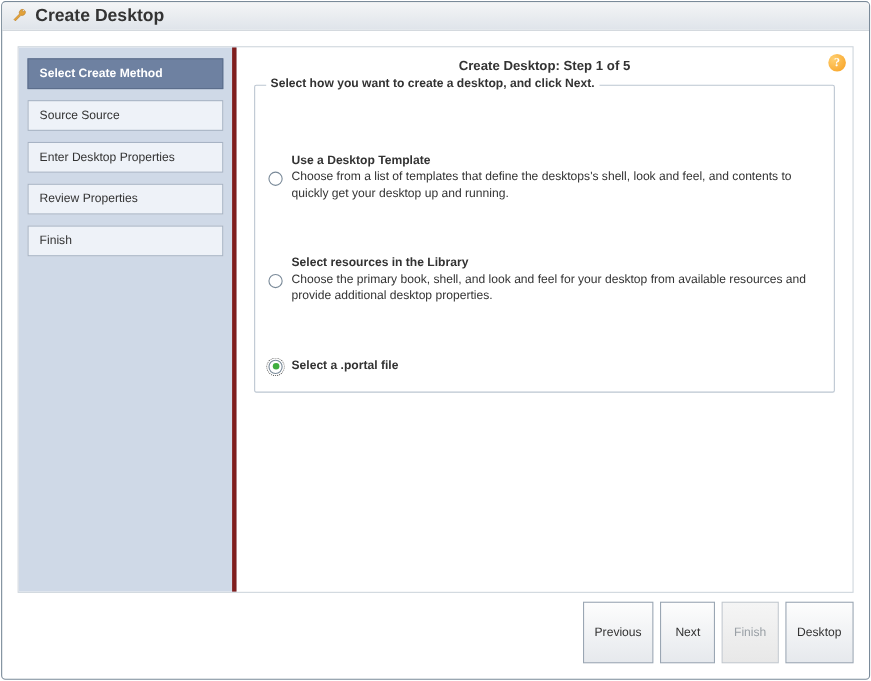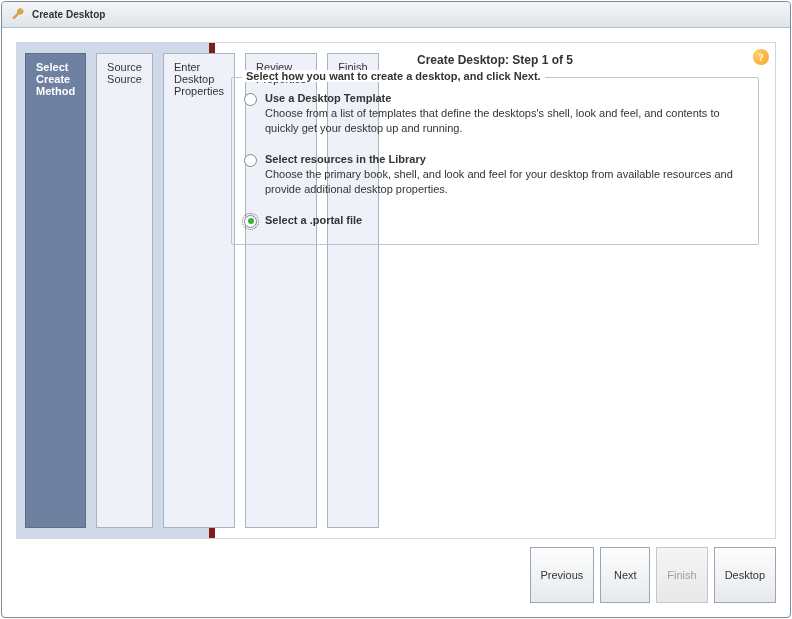--- a/index.html
+++ b/index.html
@@ -27,21 +27,21 @@
       border-bottom: 1px solid #b8c0c8;
       border-radius: 4px 4px 0 0;
       display: flex;
       align-items: center;
       padding: 0 8px;
       gap: 6px;
     }
     .titlebar .title-text {
       font-weight: bold;
       color: #333;
-      font-size: 10px;
+      font-size: 16px;
     }
     .wrench-icon {
       width: 16px; height: 16px;
       display: inline-block;
     }
     .body {
       flex: 1;
       padding: 14px;
       display: flex;
       flex-direction: column;
@@ -50,24 +50,24 @@
       flex: 1;
       display: flex;
       background: #fff;
       border: 1px solid #cfd6dd;
       position: relative;
       overflow: hidden;
     }
     .sidebar {
       width: 198px;
       background: #cfd9e7;
-      border-right: 6px solid #7f1d1d;
+      border-right: 4px solid #7f1d1d;
       padding: 10px 8px;
       display: flex;
-      flex-direction: row;
+      flex-direction: column;
       gap: 10px;
     }
     .step {
       background: #eef2f8;
       border: 1px solid #a7b3c4;
       padding: 7px 10px;
       color: #333;
       cursor: default;
       font-size: 11px;
     }
@@ -115,23 +115,24 @@
       position: absolute;
       top: -8px;
       left: 10px;
       background: #fff;
       padding: 0 4px;
       font-weight: bold;
       font-size: 11px;
     }
     .option {
       display: flex;
-      align-items: flex-start;
+      align-items: center;
       gap: 8px;
       margin-bottom: 16px;
+      margin-top: 48px;
     }
     .option:last-child { margin-bottom: 4px; }
     .radio {
       width: 13px; height: 13px;
       border: 1px solid #7a8a99;
       border-radius: 50%;
       margin-top: 1px;
       flex-shrink: 0;
       position: relative;
       background: #fff;

